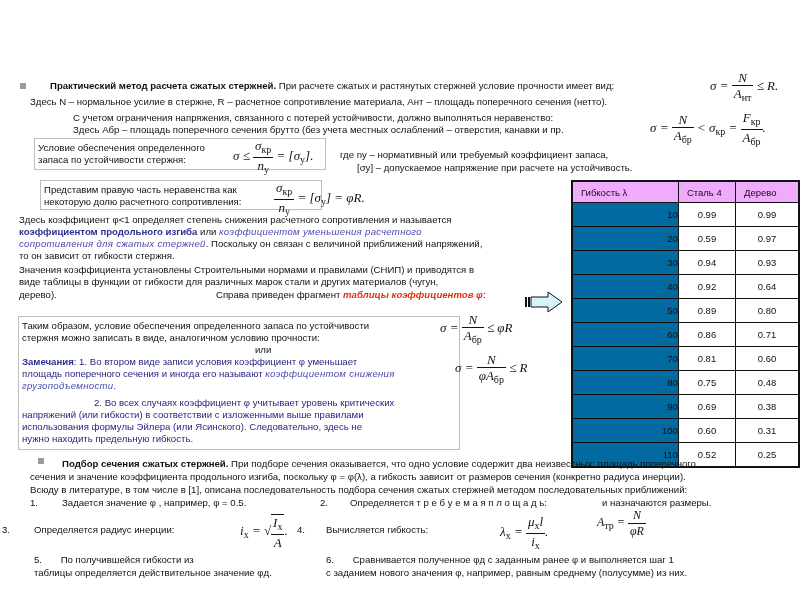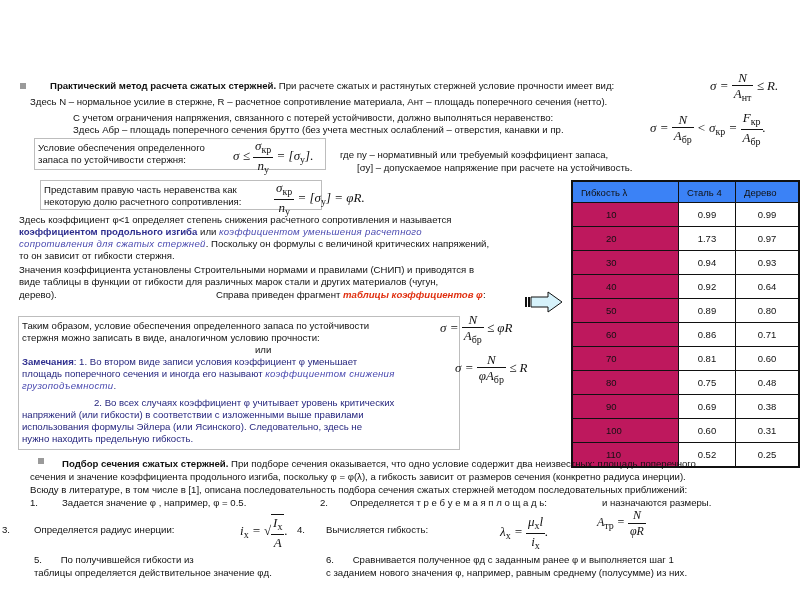--- a/index.html
+++ b/index.html
@@ -13,22 +13,22 @@
   .red-b { color:#e03010; font-weight:bold;font-style:italic; }
   .bullet { position:absolute; width:6px; height:6px; background:#9a9a9a; }
   .formula { position:absolute; font-family:"Liberation Serif", serif; font-size:13px; font-style:italic; color:#111; white-space:nowrap; }
   .frac { display:inline-block; vertical-align:middle; text-align:center; }
   .frac > span { display:block; line-height:15px; padding:0 2px; }
   .frac > span.num { border-bottom:1px solid #111; }
   .sub { font-size:10px; font-style:normal; vertical-align:-3px; }
   table.phi { position:absolute; left:571px; top:180px; border-collapse:collapse; border:2px solid #111;
               font-family:"Liberation Sans", sans-serif; font-size:9.5px; }
   table.phi td { border:1px solid #111; height:23px; padding:0; }
-  table.phi tr.hdr td { background:#3b82f6; height:20px; padding-left:8px; text-align:left; }
-  table.phi td.c0 { width:77px; background:#be185d; text-align:left;padding-left:33px; }
+  table.phi tr.hdr td { background:#f0abfc; height:20px; padding-left:8px; text-align:left; }
+  table.phi td.c0 { width:77px; background:#0369a1; text-align:right;padding-left:33px; }
   table.phi td.c1 { width:58px; text-align:center; }
   table.phi td.c2 { width:64px; text-align:center; }
   .box { position:absolute; border:1px solid #bdbdbd; }
 </style>
 </head>
 <body>
 
 <div class="bullet" style="left:20px;top:83px;"></div>
 <div class="abs" style="left:50px;top:80px;">
   <span class="bold">Практический метод расчета сжатых стержней.</span>
@@ -59,21 +59,21 @@
 <div class="abs" style="left:44px;top:196px;">некоторую долю расчетного сопротивления:</div>
 <div class="formula" style="left:274px;top:180px;">
   <span class="frac"><span class="num">σ<span class="sub">кр</span></span><span>n<span class="sub">у</span></span></span> = [σ<span class="sub">у</span>] = φR.
 </div>
 
 <div class="abs" style="left:19px;top:214px;">Здесь коэффициент φ&lt;1 определяет степень снижения расчетного сопротивления и называется</div>
 <div class="abs" style="left:19px;top:226px;">
   <span class="blue-b">коэффициентом продольного изгиба</span><span> или </span><span class="blue-i">коэффициентом уменьшения расчетного</span>
 </div>
 <div class="abs" style="left:19px;top:238px;">
-  <span class="blue-i">сопротивления для сжатых стержней</span><span>. Поскольку он формулы с величиной критических напряжений,</span>
+  <span class="blue-i">сопротивления для сжатых стержней</span><span>. Поскольку он связан с величиной приближений напряжений,</span>
 </div>
 <div class="abs" style="left:19px;top:250px;">то он зависит от гибкости стержня.</div>
 <div class="abs" style="left:19px;top:264px;">Значения коэффициента установлены Строительными нормами и правилами (СНИП) и приводятся в</div>
 <div class="abs" style="left:19px;top:276px;">виде таблицы в функции от гибкости для различных марок стали и других материалов (чугун,</div>
 <div class="abs" style="left:19px;top:289px;">дерево).</div>
 <div class="abs" style="left:216px;top:289px;">
   <span>Справа приведен фрагмент </span><span class="red-b">таблицы коэффициентов φ</span><span>:</span>
 </div>
 
 <svg width="40" height="22" style="position:absolute;left:524px;top:291px;">
@@ -115,21 +115,21 @@
       <td>Сталь 4</td>
       <td>Дерево</td>
     </tr>
   <tr>
         <td class="c0">10</td>
         <td class="c1">0.99</td>
         <td class="c2">0.99</td>
       </tr>
       <tr>
         <td class="c0">20</td>
-        <td class="c1">1.73</td>
+        <td class="c1">0.59</td>
         <td class="c2">0.97</td>
       </tr>
       <tr>
         <td class="c0">30</td>
         <td class="c1">0.94</td>
         <td class="c2">0.93</td>
       </tr>
       <tr>
         <td class="c0">40</td>
         <td class="c1">0.92</td>

